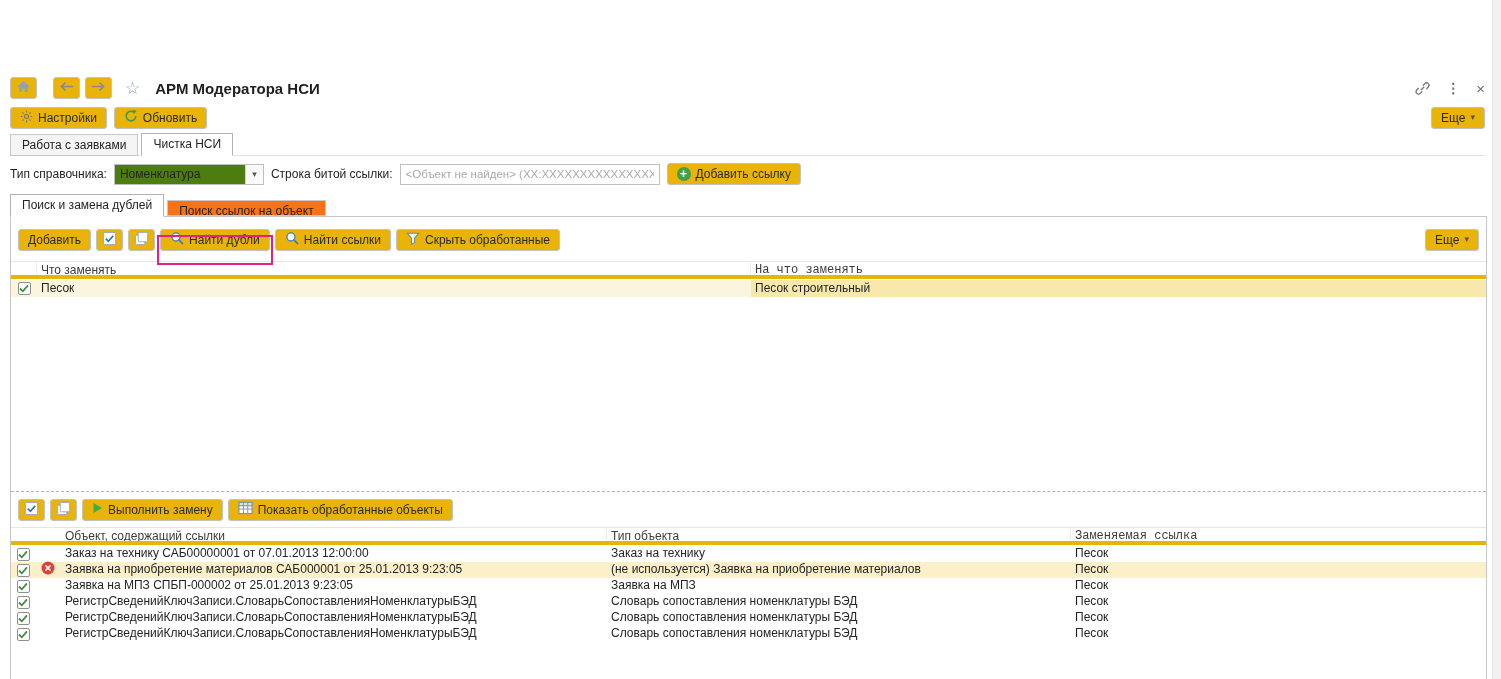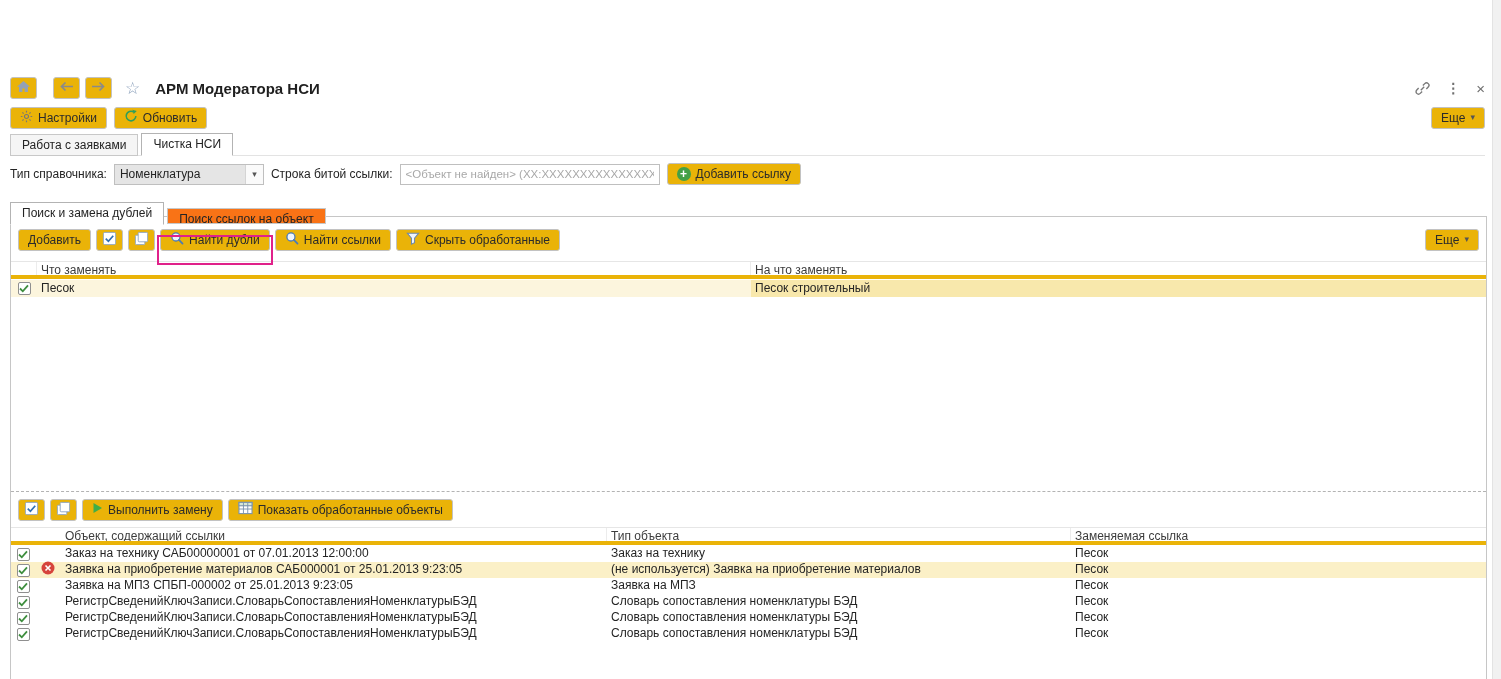--- a/index.html
+++ b/index.html
@@ -36,32 +36,32 @@
   .ml-auto { margin-left:auto; }
 
   
   .tabs-line  { position:absolute; left:10px; right:16px; top:155px; border-top:1px solid #e3e3e3; }
   .tabs { position:absolute; left:10px; top:133px; right:16px; height:23px;
     display:flex; gap:3px; align-items:flex-end; z-index:2; }
   .tab { height:22px; line-height:20px; padding:0 11px; background:#f5f5f5;
     border:1px solid #c8c8c8; cursor:pointer;margin-top:44px; }
   .tab.active { height:23px; background:#fff; border-color:#b3b3b3; border-bottom:1px solid #fff;text-align:right; }
 
-  .subtabs { position:absolute; left:10px; top:202px; right:16px; height:23px;
+  .subtabs { position:absolute; left:10px; top:194px; right:16px; height:23px;
     display:flex; gap:3px; align-items:flex-end; z-index:3; }
   .subtab { height:16px; line-height:20px; padding:0 11px; background:#f97316;
     border:1px solid #c8c8c8; cursor:pointer; margin-bottom:1px; }
   .subtab.active { height:23px; background:#fff; border-color:#b3b3b3;
     border-bottom:1px solid #fff; margin-bottom:0; }
 
   
   .filter-row { position:absolute; left:10px; top:163px; right:16px; height:22px;
     display:flex; align-items:center; gap:7px; }
   .lbl { color:#242424; white-space:nowrap; }
-  .combo { width:150px; height:21px; border:1px solid #bfbfbf; background:#e5e5e5;
+  .combo { width:150px; height:21px; border:1px solid #bfbfbf; background:#4d7c0f;
     display:flex; align-items:stretch; cursor:pointer; }
   .combo .val { flex:1; padding:2px 5px; overflow:hidden; white-space:nowrap; }
   .combo .dd { width:18px; border-left:1px solid #d4d4d4; background:#fafafa;
     display:flex; align-items:center; justify-content:center; }
   .txt-input { width:260px; height:21px; border:1px solid #bfbfbf; padding:0 5px;
     font-family:inherit; font-size:11.5px; color:#242424; }
   .txt-input::placeholder { color:#a8a8a8; }
   .plus { width:14px; height:14px; border-radius:50%; background:#43A047; color:#fff;
     font-weight:bold; font-size:12px; display:inline-flex; align-items:center;
     justify-content:center; line-height:1; }
@@ -75,21 +75,21 @@
   .toolbar.t2 { top:281px; }
   .annot-wrap { position:relative; display:inline-flex; }
   .annot-box { position:absolute; left:-3px; right:-3px; top:6px; bottom:-14px;
     border:2px solid #E0218A; pointer-events:none; z-index:6; }
 
   
   .thead { position:absolute; left:0; right:0; height:18px; display:flex;
     border-top:1px solid #e6e6e6; border-bottom:4px solid #eab308; background:#fff; }
   .thead .hc { line-height:17px; padding:0 4px; color:#3c3c3c; white-space:nowrap;
     overflow:hidden; border-right:1px solid #ececec; cursor:pointer; }
-  .thead .hc:last-child { border-right:none; }
+  .thead .hc:last-child { border-right:none;font-family:Liberation Mono, monospace; }
   .t1head { top:44px; }
   .t2head { top:310px; }
   .t1rows { position:absolute; top:63px; left:0; right:0; }
   .t2rows { position:absolute; top:329px; left:0; right:0; }
   .trow { display:flex; height:17px; line-height:16px; cursor:default; }
   .t2rows .trow { height:16px; line-height:15px; }
   .cell { padding:0 4px; white-space:nowrap; overflow:hidden; }
   .cbcell, .iccell { display:flex; align-items:center; justify-content:center; flex:none; }
   
   .w-cb { width:26px; flex:none; }

